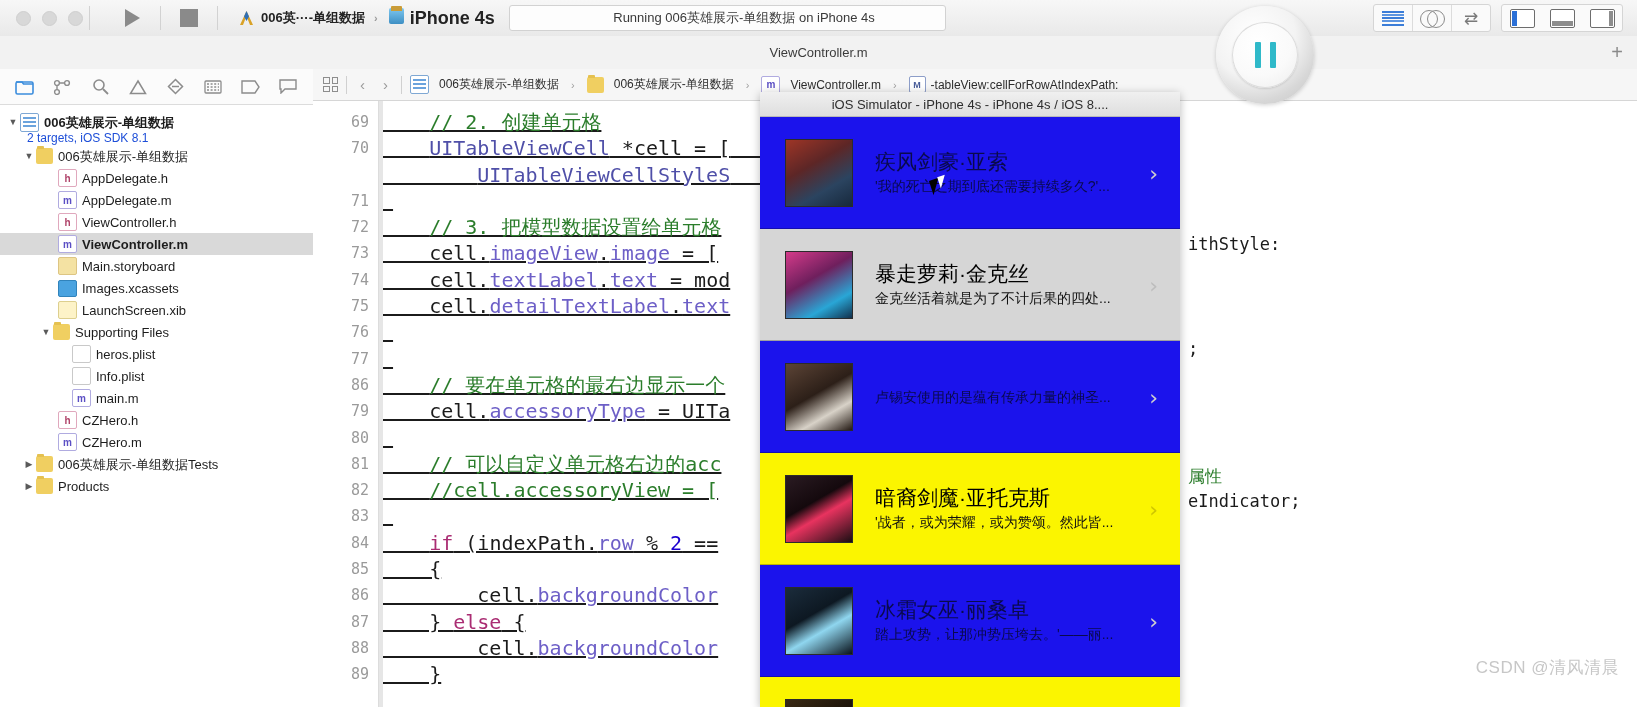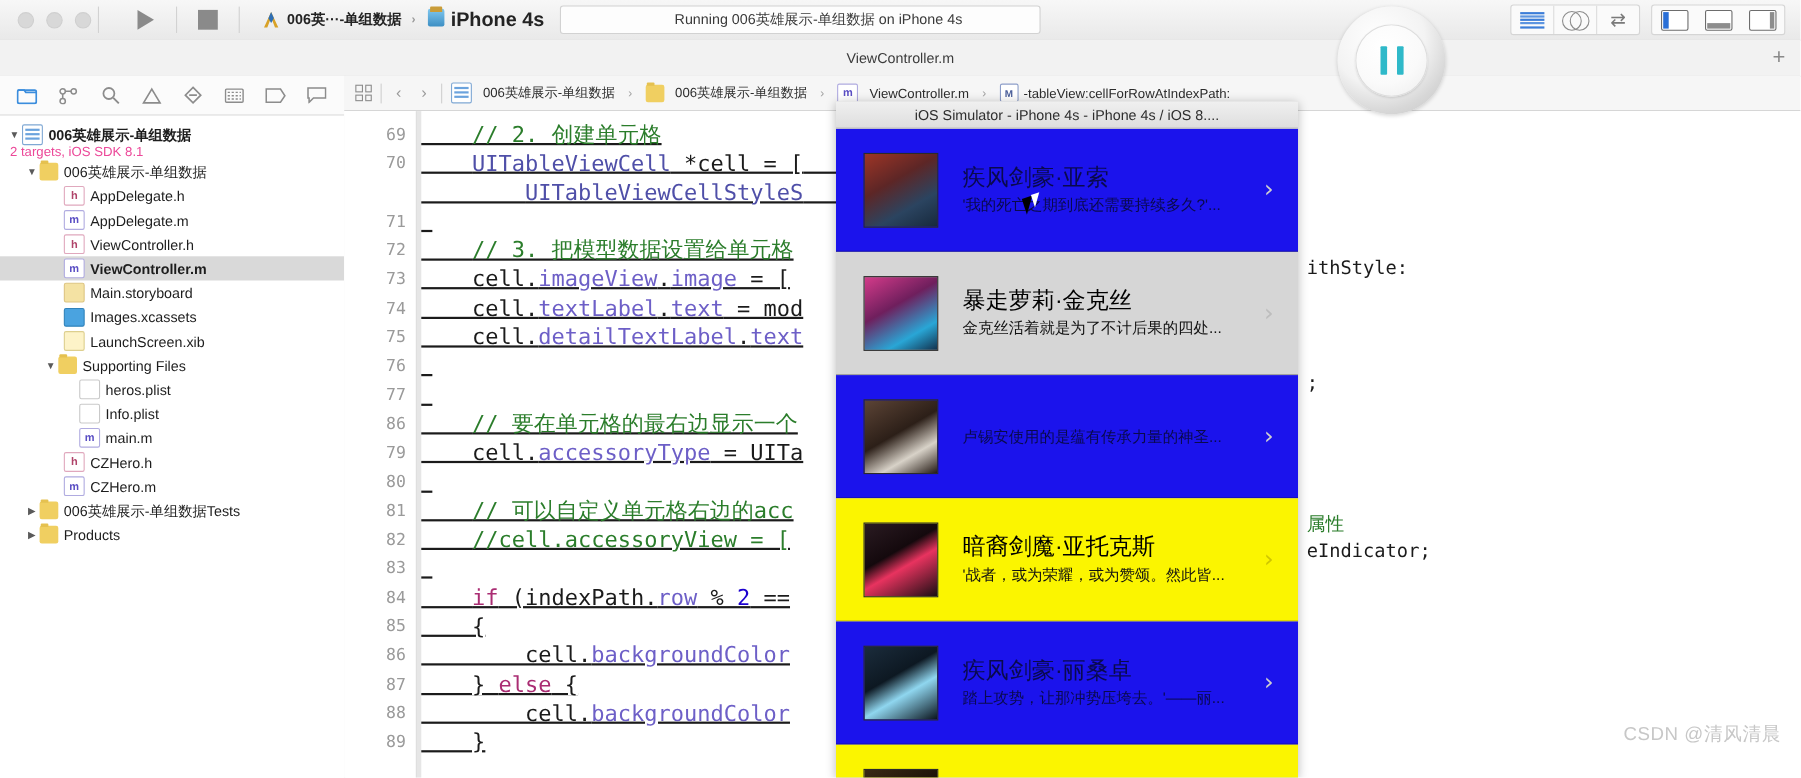--- a/index.html
+++ b/index.html
@@ -95,21 +95,21 @@
   .projIcon{width:15px;height:17px;background:#fff;border:1px solid #7fa8d4;border-radius:2px;position:relative;}
   .projIcon:after{content:"";position:absolute;left:2px;top:3px;right:2px;height:2px;background:#6ba3dd;box-shadow:0 4px 0 #6ba3dd,0 8px 0 #6ba3dd;}
   .fh{color:#b0446a;background:#fff;border:1px solid #e0a8bd;border-radius:2px;width:14px;height:16px;}
   .fm{color:#5a4ec4;background:#fff;border:1px solid #b0abe0;border-radius:2px;width:14px;height:16px;}
   .fsb{background:#f4e2a3;border:1px solid #ddc583;border-radius:2px;width:14px;height:16px;}
   .fxc{background:#4aa3e0;border:1px solid #3183bb;border-radius:2px;width:15px;height:15px;}
   .fxib{background:#fdf3c8;border:1px solid #ddcf8e;border-radius:2px;width:14px;height:16px;}
   .fplist{background:#fff;border:1px solid #c9c9c9;border-radius:2px;width:14px;height:16px;}
   .lbl{line-height:1;}
   .lbl.bold{font-weight:bold;}
-  .sub{font-size:12px;color:#ec4899;padding-left:9px;margin-top:-2px;}
+  .sub{font-size:12px;color:#1d4ed8;padding-left:27px;margin-top:-2px;}
 
   
   .editor{
     position:absolute;left:313px;top:69px;width:1324px;height:638px;background:#fff;
   }
   .jumpbar{
     height:31px;border-bottom:1px solid #d6d6d6;background:#f6f6f6;
     display:flex;align-items:center;padding-left:10px;gap:8px;font-size:12px;color:#2d2d2d;
     white-space:nowrap;
   }
@@ -535,21 +535,21 @@
           <div class="thumb t4"></div>
           <div class="cellText">
             <div class="cellTitle">暗裔剑魔·亚托克斯</div>
             <div class="cellSub">'战者，或为荣耀，或为赞颂。然此皆...</div>
           </div>
           <span class="acc">›</span>
         </div>
         <div class="cell blue">
           <div class="thumb t5"></div>
           <div class="cellText">
-            <div class="cellTitle">疾风剑豪·丽桑卓</div>
+            <div class="cellTitle">冰霜女巫·丽桑卓</div>
             <div class="cellSub">踏上攻势，让那冲势压垮去。'——丽...</div>
           </div>
           <span class="acc">›</span>
         </div>
         <div class="cell yellow">
           <div class="thumb t6"></div>
         </div>
       </div>
   </div>
 

